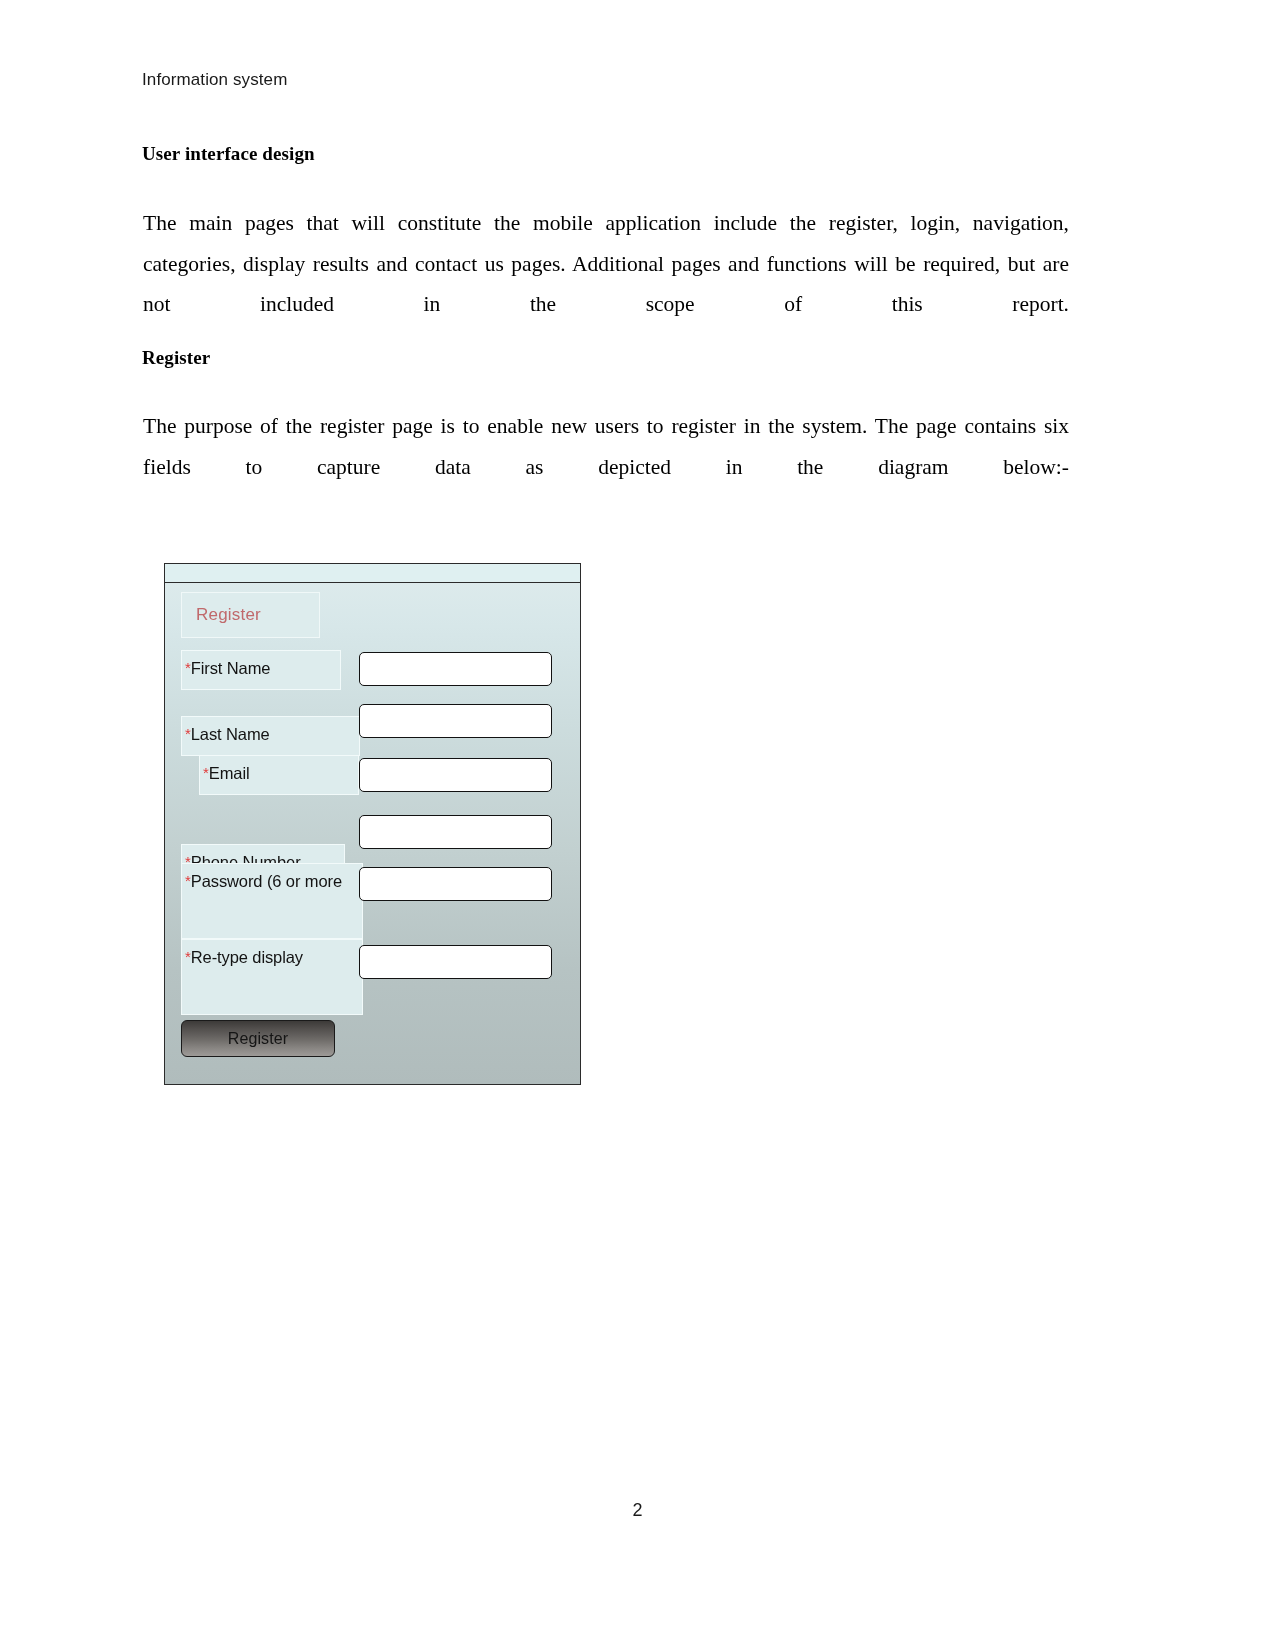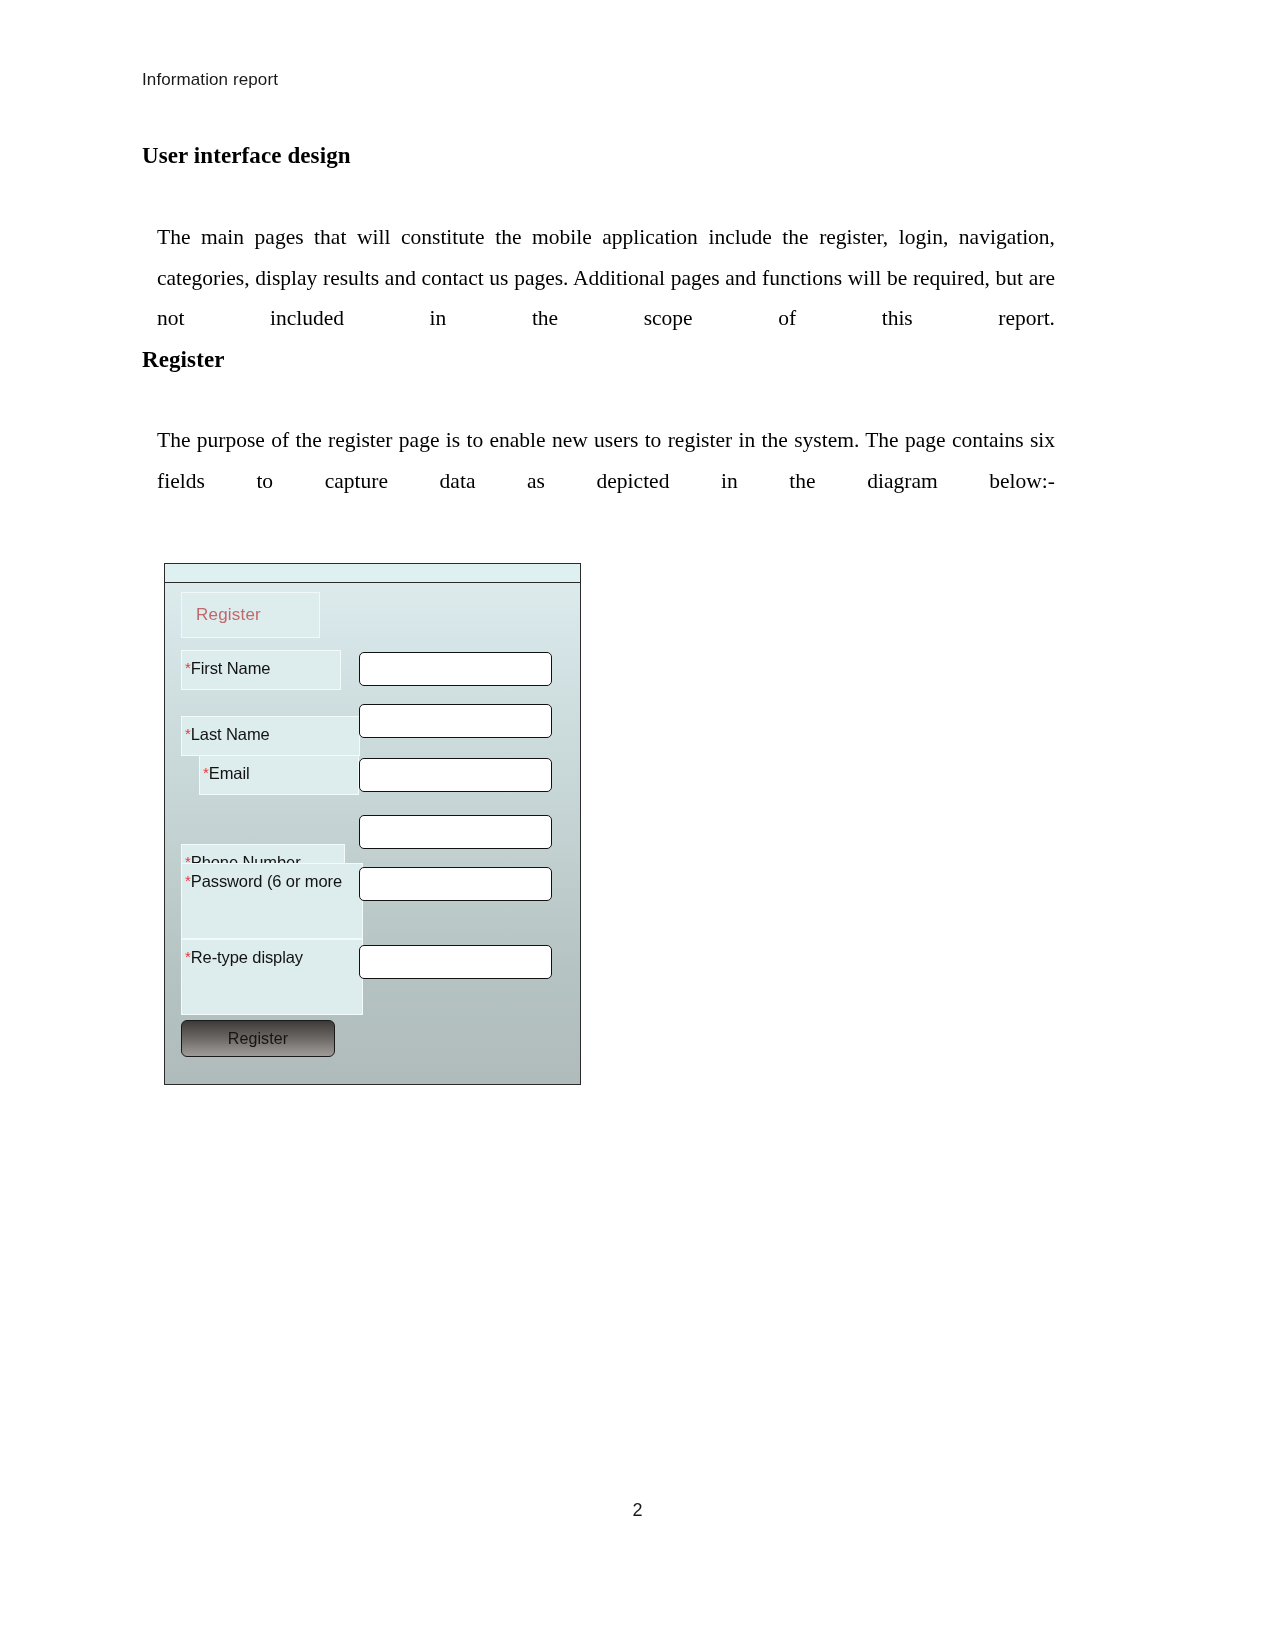--- a/index.html
+++ b/index.html
@@ -33,42 +33,42 @@
     color: #1a1a1a;
     letter-spacing: 0.1px;
   }
 
   
   .h-section {
     position: absolute;
     left: 142px;
     font-family: "Liberation Serif", serif;
     font-weight: bold;
-    font-size: 23px;
+    font-size: 19px;
     color: #000000;
     letter-spacing: 0.1px;
   }
   .h-ui { top: 143px; }
   .h-register { top: 347px; }
 
   
   .para {
     position: absolute;
     left: 142px;
     width: 928px;
     font-family: "Liberation Serif", serif;
     font-size: 21.5px;
     line-height: 40.5px;
     color: #000000;
     text-align: justify;
     text-justify: inter-word;
   }
   .para-1 { top: 202px; }
   .para-2 { top: 405px; }
-  .para p { margin: 15px; }
+  .para p { margin: 1px; }
   .para-1 p { text-align: justify; }
   .para-1 p::after,
   .para-2 p::after {
     content: "";
     display: inline-block;
     width: 100%;
   }
 
   
   .mockup {
@@ -189,21 +189,21 @@
     font-family: "Liberation Sans", sans-serif;
     font-size: 18px;
     color: #1a1a1a;
   }
 </style>
 </head>
 <body>
 
 <div class="page">
 
-  <div class="doc-header">Information report</div>
+  <div class="doc-header">Information system</div>
 
   <div class="h-section h-ui">User interface design</div>
 
   <div class="para para-1">
     <p>The main pages that will constitute the mobile application include the register, login, navigation, categories, display results and contact us pages. Additional pages and functions will be required, but are not included in the scope of this report.</p>
   </div>
 
   <div class="h-section h-register">Register</div>
 
   <div class="para para-2">

